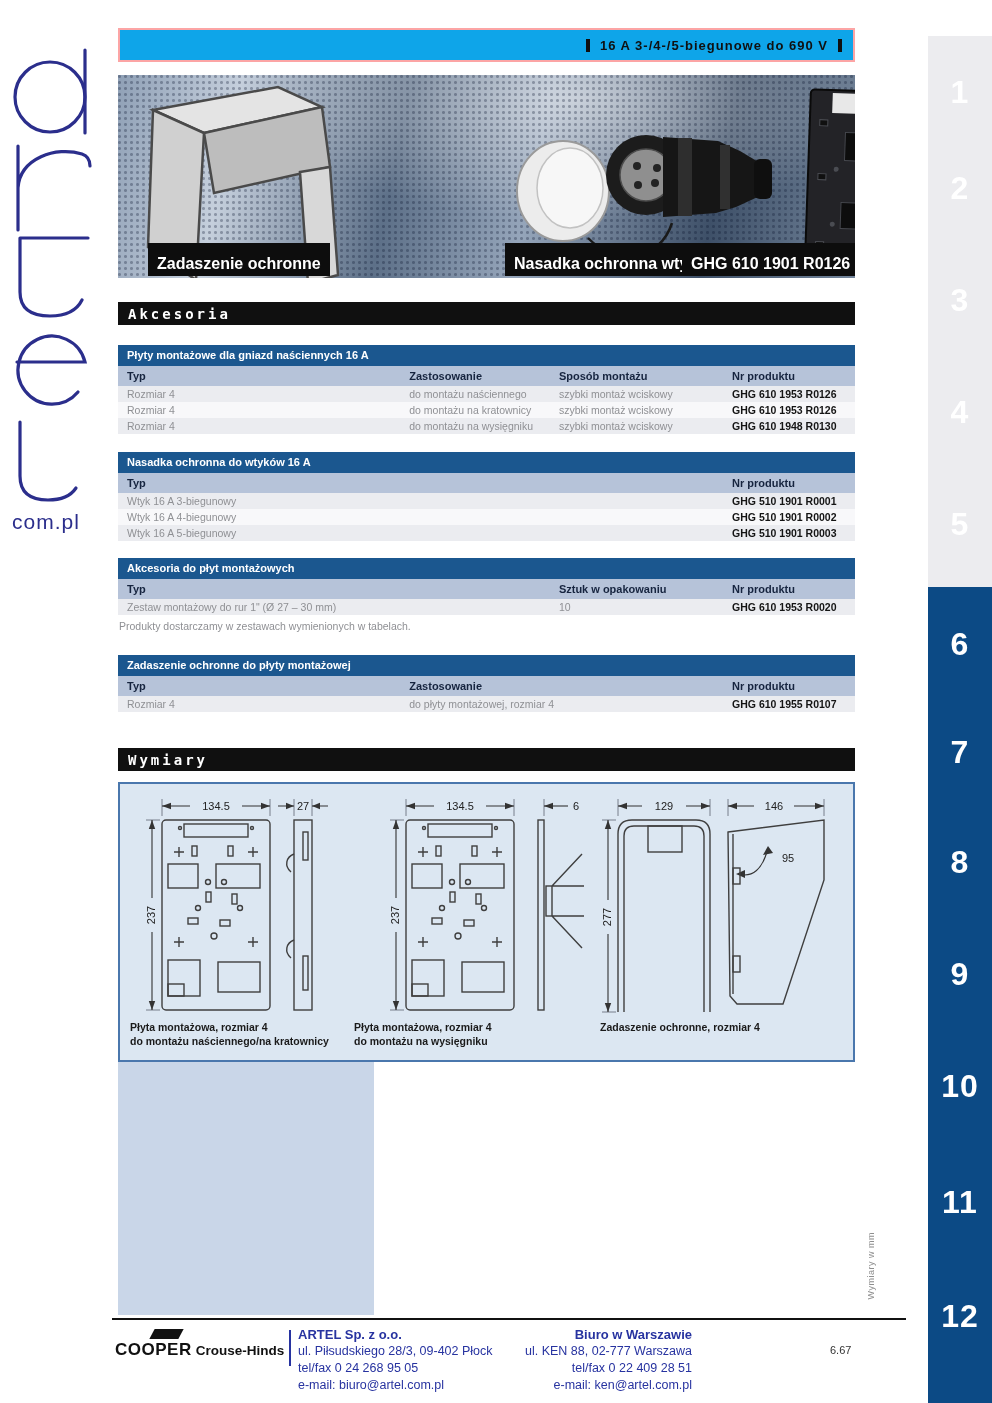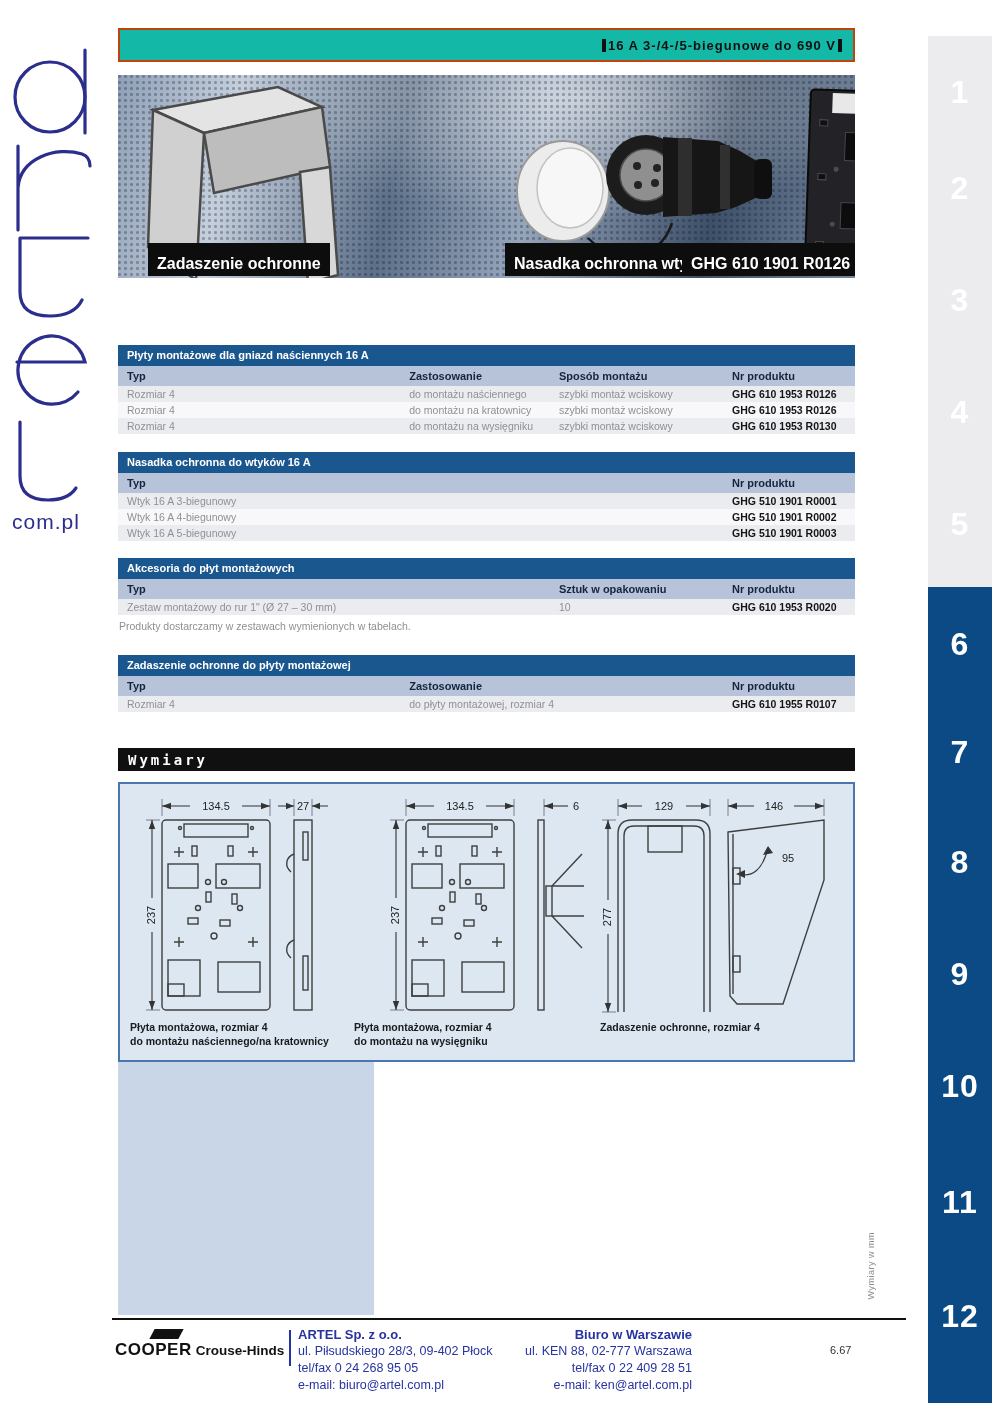--- a/index.html
+++ b/index.html
@@ -6,22 +6,22 @@
   html,body { background:#ffffff; }
   .page { position:relative; width:992px; height:1403px; background:#ffffff; overflow:hidden;
           font-family:"Liberation Sans", sans-serif; }
 
   
   .logo-block { position:absolute; left:4px; top:40px; width:110px; }
   .logo-domain { position:absolute; left:8px; top:470px; font-size:21px; color:#2b2e8c; letter-spacing:1px; }
 
   
   .header-box { position:absolute; left:118px; top:28px; width:737px; height:34px;
-                border:2px solid #c2410c; display:flex; align-items:center;
-                justify-content:flex-end; padding-right:11px; gap:2px; background:#14b8a6; }
+                border:2px solid #fca5a5; display:flex; align-items:center;
+                justify-content:flex-end; padding-right:11px; gap:10px; background:#0ea5e9; }
   .tag-bar { width:4px; height:13px; background:#101010; }
   .header-tag { font-weight:bold; font-size:13px; letter-spacing:1px; color:#101010; }
 
   
   .photo { position:absolute; left:118px; top:75px; width:737px; height:203px; overflow:hidden;
     background:
       radial-gradient(circle at 1.5px 1.5px, rgba(10,20,45,.30) 1.1px, rgba(0,0,0,0) 1.9px) 0 0/6px 6px,
       radial-gradient(ellipse at 62% 12%, rgba(255,255,255,.55), rgba(255,255,255,0) 48%),
       linear-gradient(102deg,#8fa0b6 0%,#c5cfdc 16%,#5d7088 38%,#95a5ba 56%,#3e5068 80%,#73859b 100%);
   }
@@ -158,20 +158,21 @@
           <circle cx="748" cy="98" r="2.5" fill="#4a4c52"></circle>
         <circle cx="716" cy="150" r="2.5" fill="#4a4c52"></circle>
           <circle cx="752" cy="46" r="2.5" fill="#4a4c52"></circle>
       </g>
     </svg>
     <div class="photo-label pl-1">Zadaszenie ochronne</div>
     <div class="photo-label pl-2">Nasadka ochronna wtyku</div>
     <div class="photo-label pl-3">GHG 610 1901 R0126</div>
   </div>
 
+  <div class="bar bar-akcesoria">Akcesoria</div>
 
   <div class="ctable tt-1">
     <div class="t-title">Płyty montażowe dla gniazd naściennych 16 A</div>
     <div class="t-head cols4">
       <div class="t-cell">Typ</div>
       <div class="t-cell">Zastosowanie</div>
       <div class="t-cell">Sposób montażu</div>
       <div class="t-cell">Nr produktu</div>
     </div>
     <div class="t-row odd cols4">
@@ -183,21 +184,21 @@
     <div class="t-row even cols4">
       <div class="t-cell">Rozmiar 4</div>
       <div class="t-cell">do montażu na kratownicy</div>
       <div class="t-cell">szybki montaż wciskowy</div>
       <div class="t-cell num">GHG 610 1953 R0126</div>
     </div>
     <div class="t-row odd cols4">
       <div class="t-cell">Rozmiar 4</div>
       <div class="t-cell">do montażu na wysięgniku</div>
       <div class="t-cell">szybki montaż wciskowy</div>
-      <div class="t-cell num">GHG 610 1953 R0130</div>
+      <div class="t-cell num">GHG 610 1948 R0130</div>
     </div>
   </div>
 
   <div class="ctable tt-2">
     <div class="t-title">Nasadka ochronna do wtyków 16 A</div>
     <div class="t-head cols2">
       <div class="t-cell">Typ</div>
       <div class="t-cell">Nr produktu</div>
     </div>
     <div class="t-row odd cols2">

